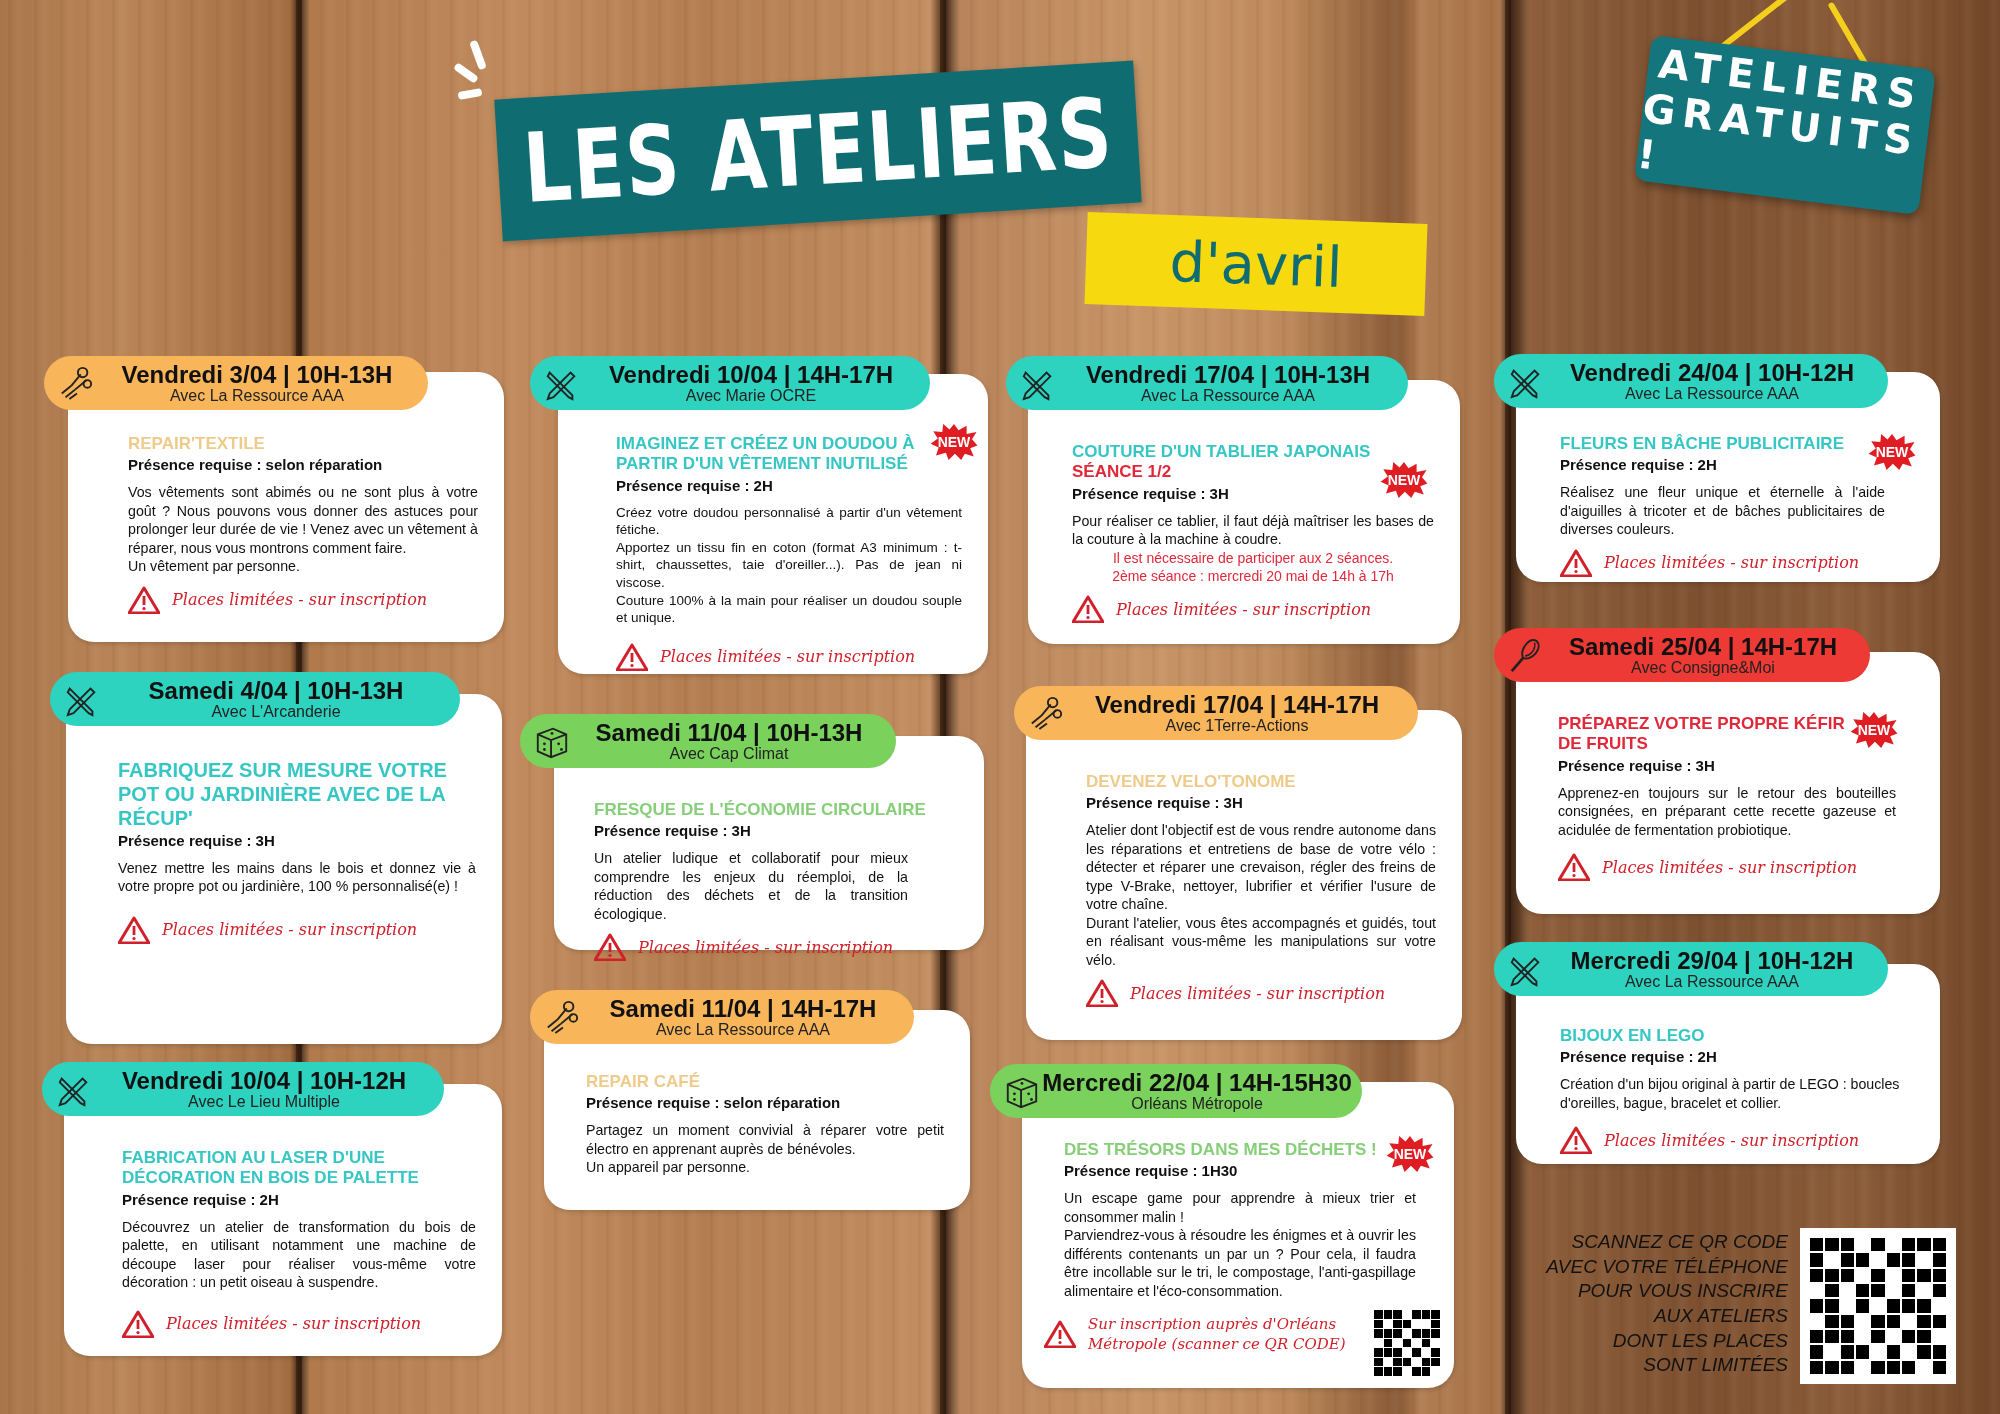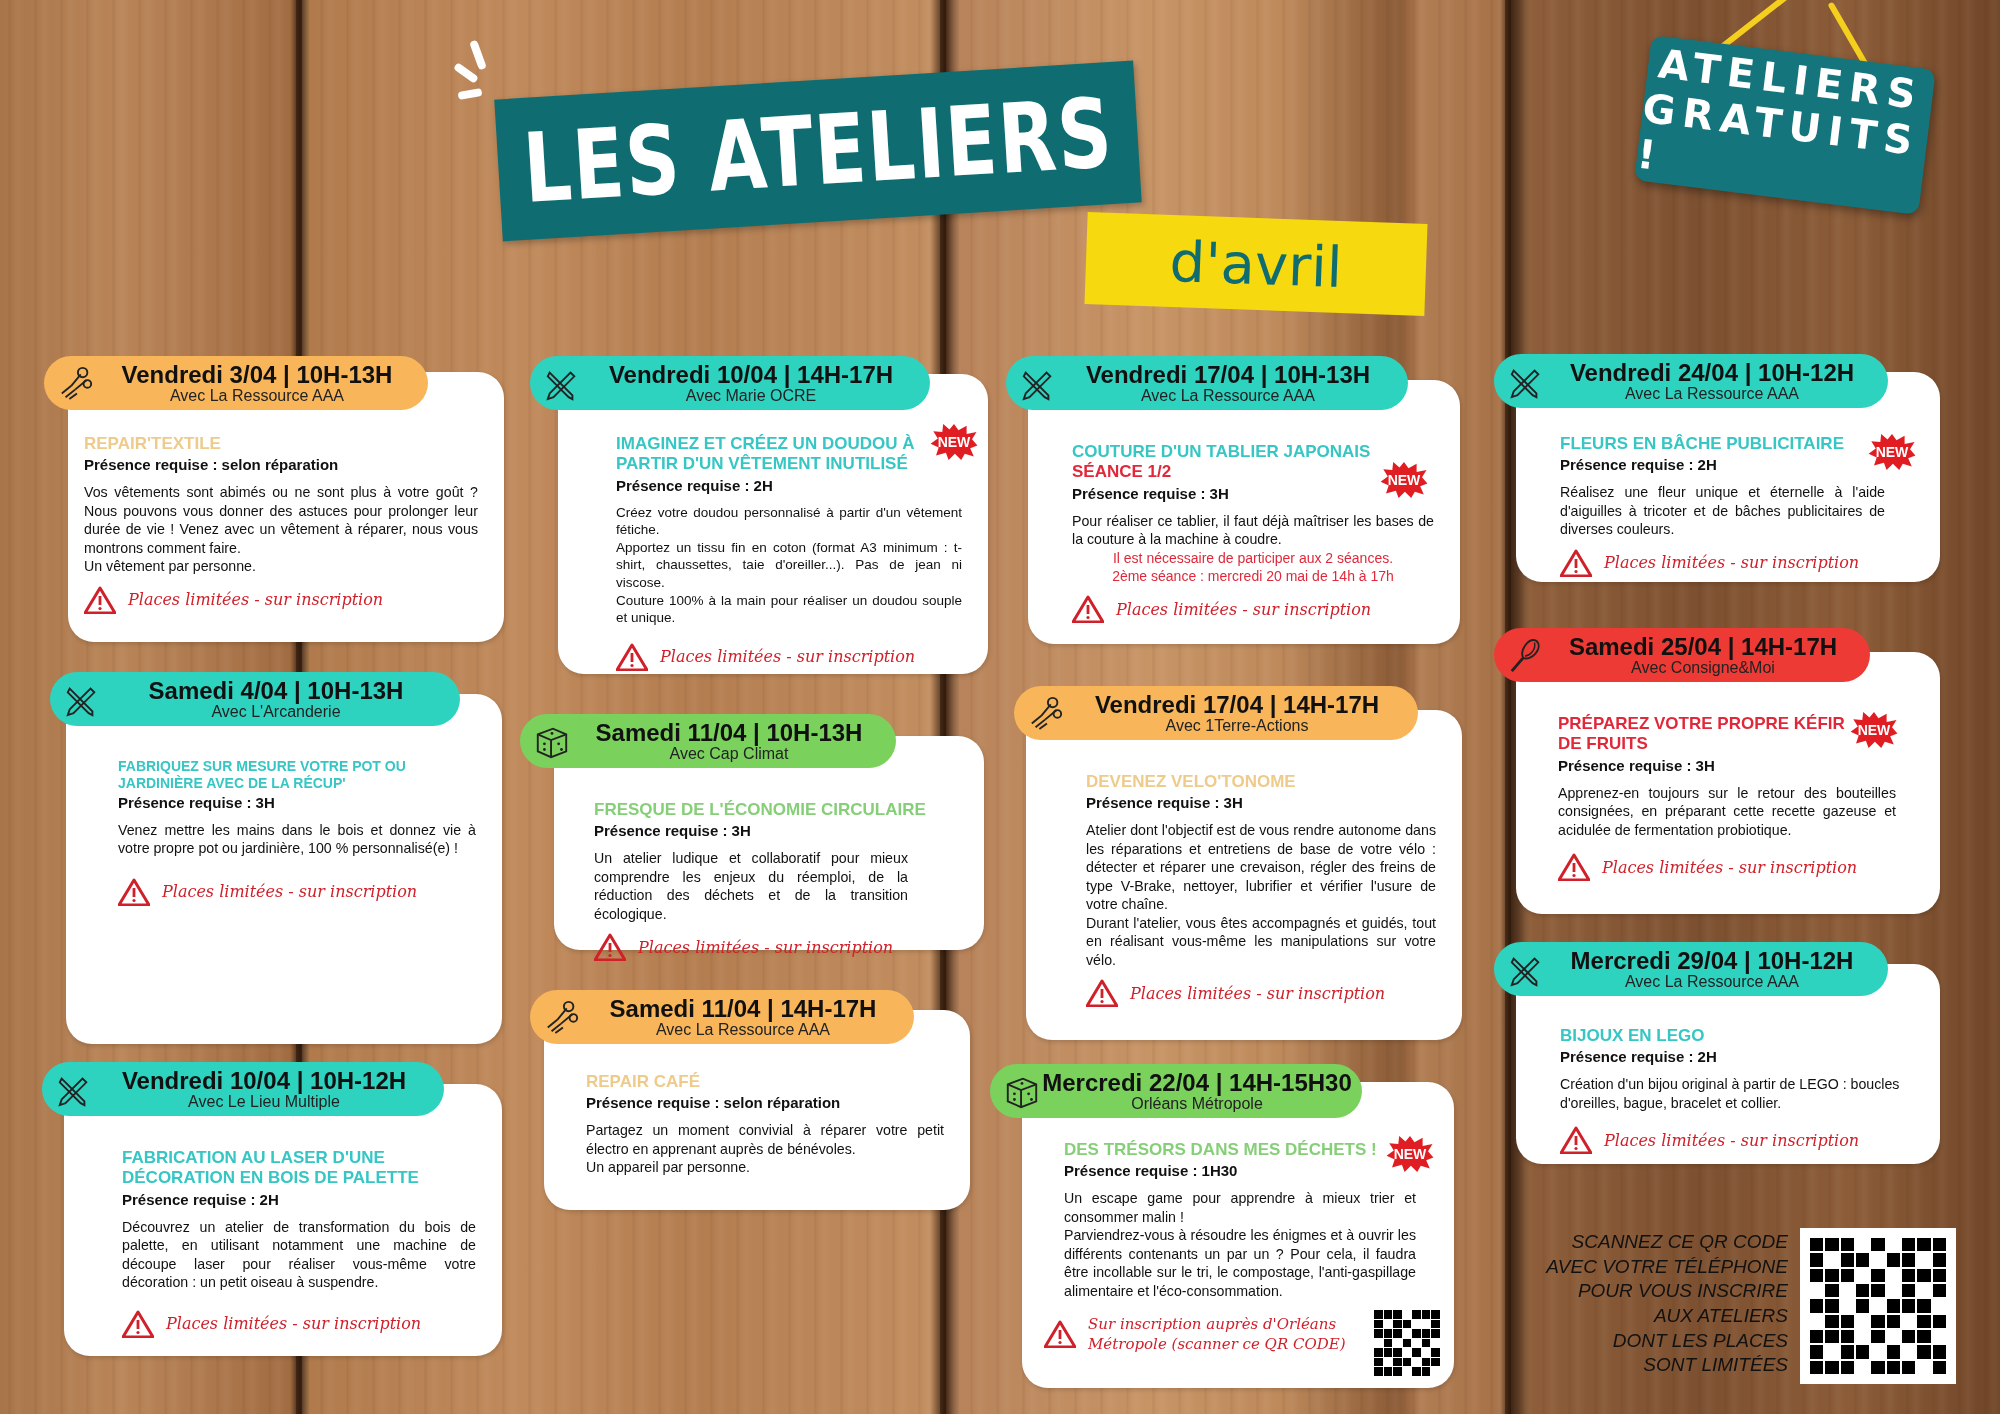--- a/index.html
+++ b/index.html
@@ -49,21 +49,21 @@
     box-shadow: 2px 4px 8px rgba(0,0,0,0.35);
   }
   .free-sign span { color: #fff; font-weight: bold; font-size: 40px; letter-spacing: 7px; line-height: 1.15; font-family: "DejaVu Sans", sans-serif; }
   .rope { position: absolute; height: 6px; background: #f5cf1d; border-radius: 3px; transform-origin: left center; }
 
   
   .card { position: absolute; }
   .card-body {
     position: absolute; background: #fff; border-radius: 26px;
     box-shadow: 1px 2px 4px rgba(0,0,0,0.15);
-    padding: 50px 26px 18px 16px;
+    padding: 50px 26px 18px 60px;
   }
   .card-head {
     position: absolute; left: 0; top: 0; height: 54px; border-radius: 27px;
     display: flex; flex-direction: column; align-items: center; justify-content: center;
     padding-left: 60px; padding-right: 18px;
   }
   .card-head .date { font-size: 24px; font-weight: bold; color: #111; line-height: 1.05; white-space: nowrap; }
   .card-head .host { font-size: 16px; color: #222; line-height: 1.1; white-space: nowrap; }
   .card-head .ico { position: absolute; left: 14px; top: 9px; width: 36px; height: 36px; }
   .h-orange { background: #f8b55a; }
@@ -175,21 +175,21 @@
     <svg class="ico" viewBox="0 0 38 38">
         <use href="#wrench"></use>
       </svg>
     <div class="date">Vendredi 3/04 | 10H-13H</div>
     <div class="host">Avec La Ressource AAA</div>
   </div>
 </div>
 
 <div class="card" style="left:50px;top:672px;">
   <div class="card-body" style="left:16px;top:22px;width:436px;height:350px;padding-left:52px;">
-    <div class="wtitle t-teal" style="margin-top:14px;font-size:14px;">FABRIQUEZ SUR MESURE VOTRE POT OU JARDINIÈRE AVEC DE LA RÉCUP'</div>
+    <div class="wtitle t-teal" style="margin-top:14px;font-size:20px;">FABRIQUEZ SUR MESURE VOTRE POT OU JARDINIÈRE AVEC DE LA RÉCUP'</div>
     <div class="presence">Présence requise : 3H</div>
     <div class="desc">
       <p>Venez mettre les mains dans le bois et donnez vie à votre propre pot ou jardinière, 100 % personnalisé(e) !</p>
     </div>
     <div class="limited" style="margin-top:20px;">
       <svg class="warn" viewBox="0 0 32 28">
           <use href="#warn"></use>
         </svg>
       <span>Places limitées - sur inscription</span>
     </div>

